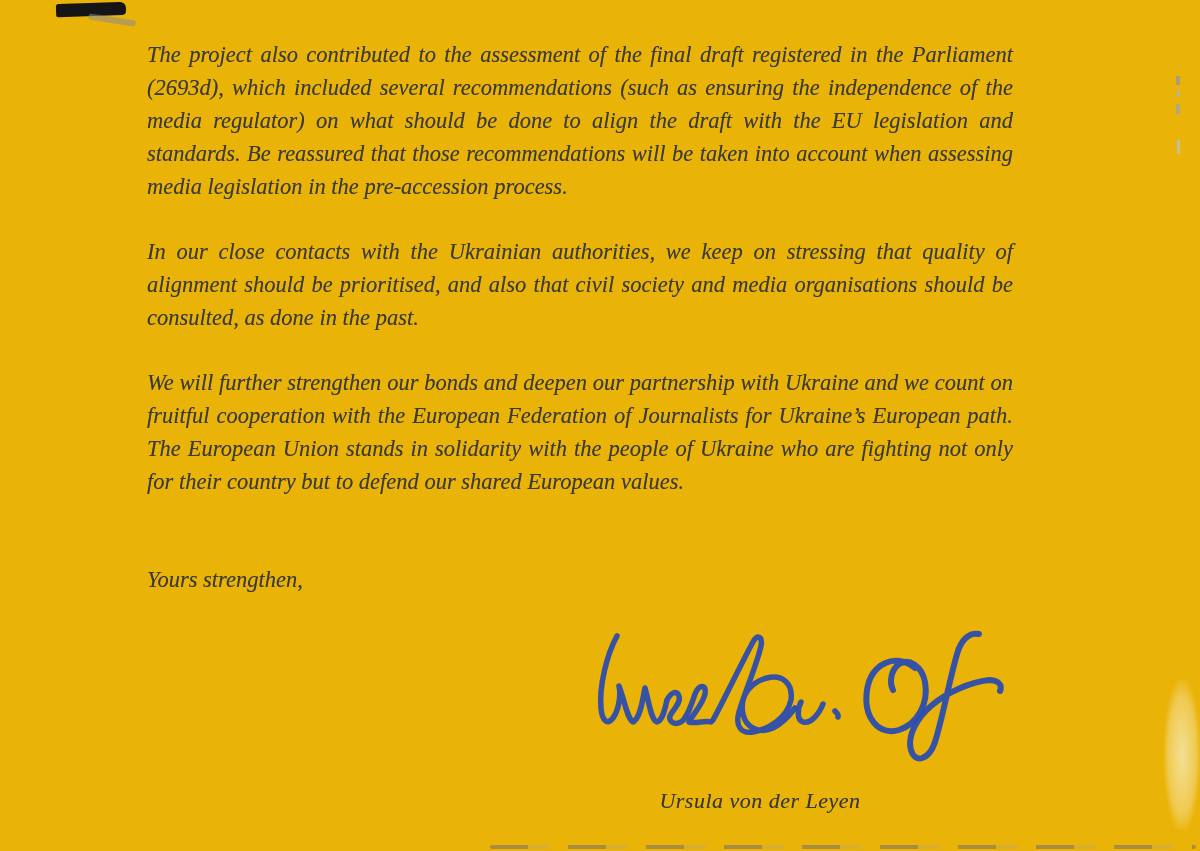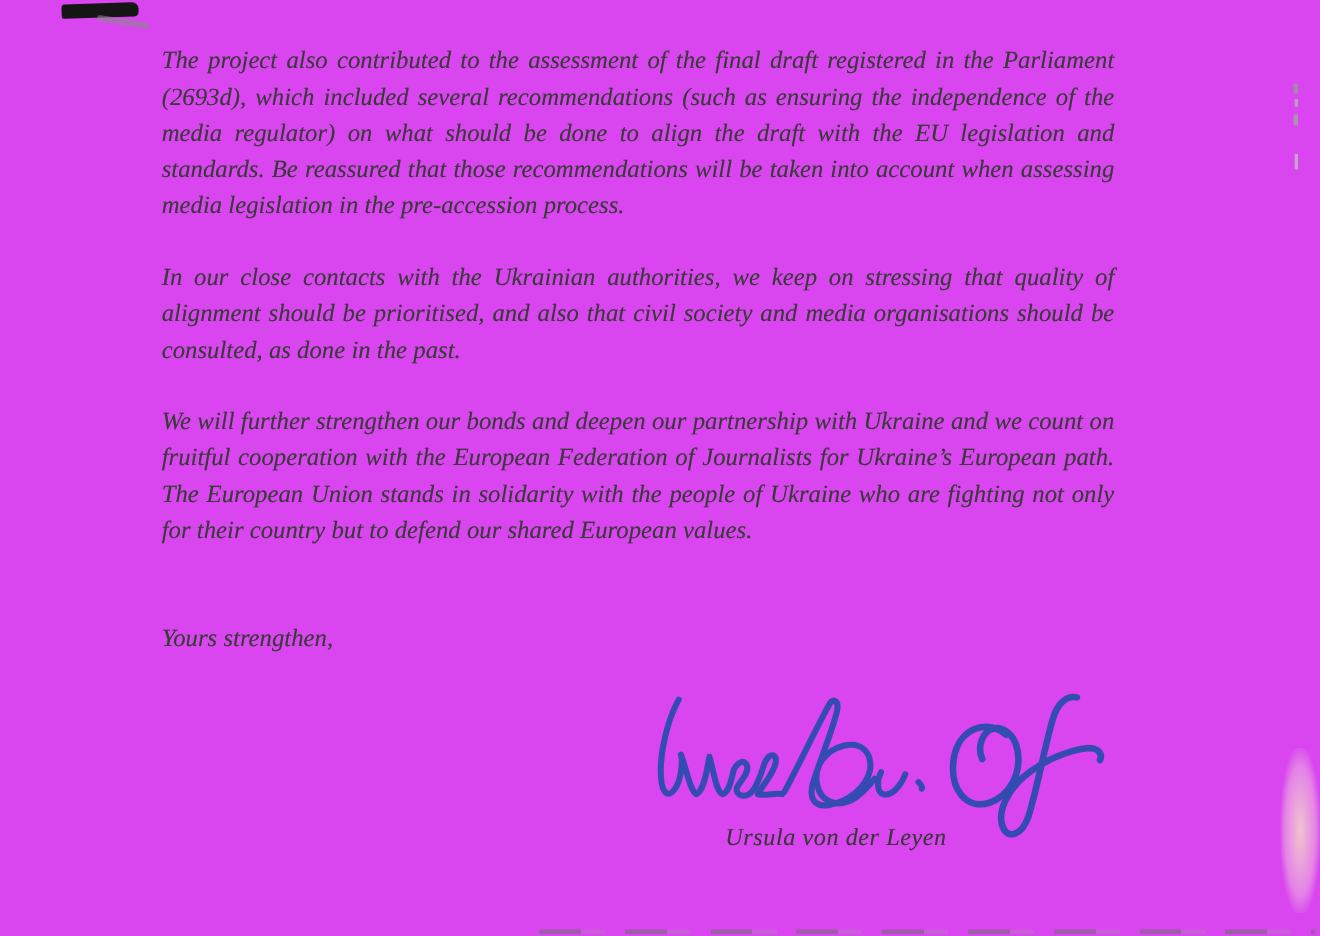--- a/index.html
+++ b/index.html
@@ -4,21 +4,21 @@
 <style>
   html, body {
     margin: 0;
     padding: 0;
     background: #e8e8e8;
   }
   .page {
     position: relative;
     width: 1200px;
     height: 851px;
-    background: #d946ef;
+    background: #eab308;
     overflow: hidden;
     font-family: "Liberation Serif", "DejaVu Serif", serif;
   }
   .content {
     position: absolute;
     left: 147px;
     top: 38px;
     width: 866px;
     color: #3a3a3a;
     font-style: italic;
@@ -40,21 +40,21 @@
   .signature-svg {
     position: absolute;
     left: 595px;
     top: 630px;
     width: 415px;
     height: 135px;
   }
   .signature-name {
     position: absolute;
     left: 630px;
-    top: 748px;
+    top: 788px;
     width: 260px;
     text-align: center;
     font-style: italic;
     font-size: 22px;
     letter-spacing: 0.5px;
     color: #383838;
     text-shadow: 0 0 0.6px rgba(60,60,60,0.45);
   }
   
   .artifact-topleft {

